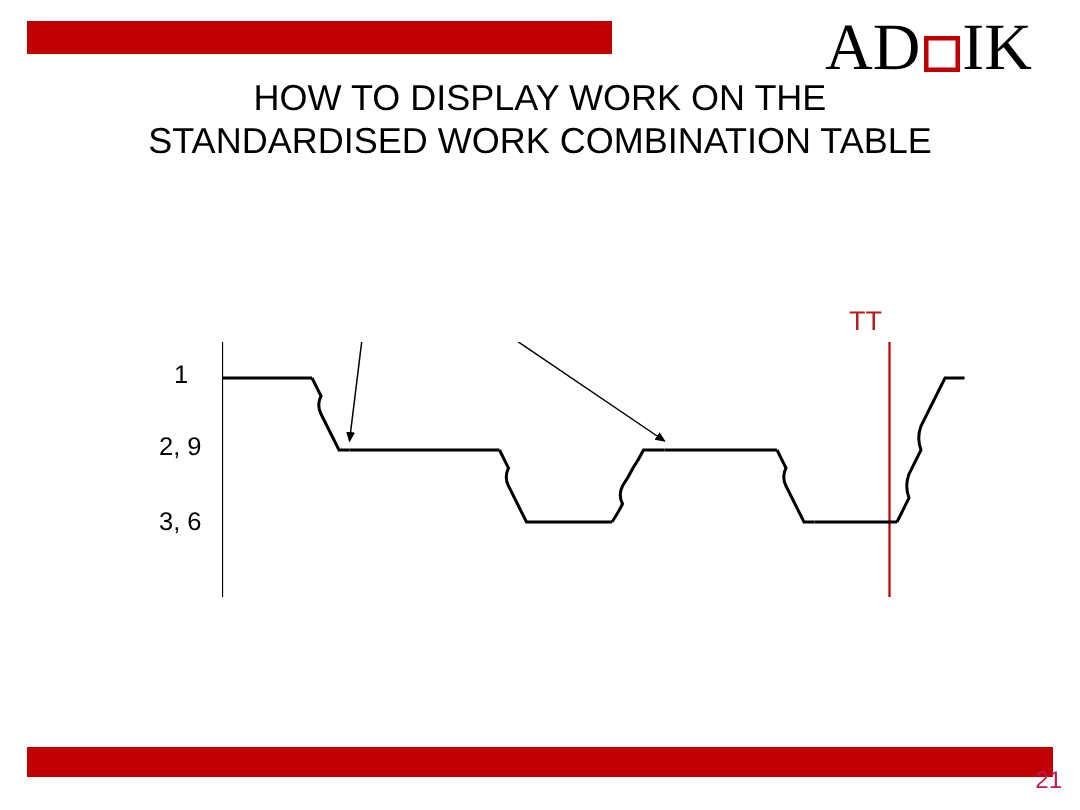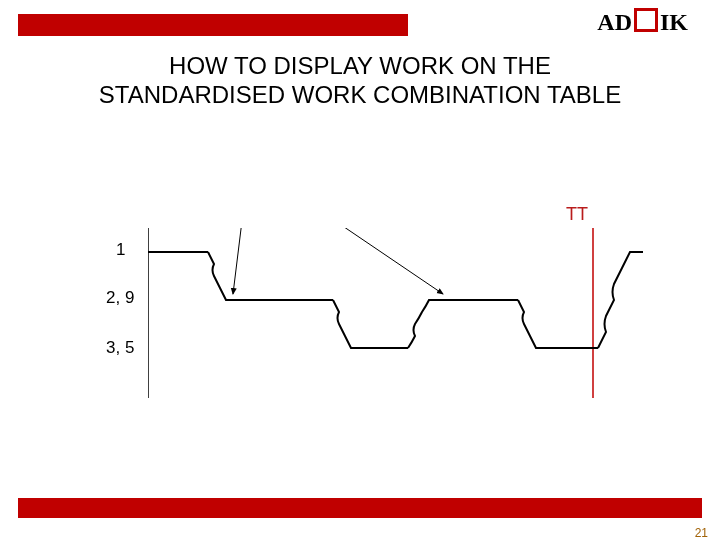--- a/index.html
+++ b/index.html
@@ -1,28 +1,28 @@
 <!DOCTYPE html>
 <html><head>
 <meta charset="utf-8">
 <style>
   html,body{margin:0;padding:0;width:720px;height:540px;background:#fff;font-family:Arial,Helvetica,sans-serif;position:relative;overflow:hidden}
   .topbar{position:absolute;left:18px;top:14px;width:390px;height:22px;background:#c00000}
-  .logo{position:absolute;right:32px;top:6px;font-family:"Times New Roman",serif;font-size:24px;font-weight:bold;color:#000}
+  .logo{position:absolute;right:32px;top:6px;font-family:"Times New Roman",serif;font-size:44px;font-weight:normal;color:#000}
   .logo .sq{display:inline-block;width:18px;height:18px;border:3px solid #c00000;vertical-align:baseline;position:relative;top:2px;margin:0 2px}
   .title{position:absolute;left:0;right:0;top:52px;text-align:center;font-size:24px;line-height:1.2;color:#000}
   .subtitle{position:absolute;left:138px;top:122px;font-size:22px;color:#000;text-align:center;width:220px;line-height:1.2}
   .tt{position:absolute;left:566px;top:204px;font-size:18px;color:#b91c1c}
   .rowlabel{position:absolute;font-size:17px;color:#000}
   .r1{left:116px;top:240px}
   .r2{left:106px;top:288px}
   .r3{left:106px;top:338px}
   .chart{position:absolute;left:148px;top:228px;display:block}
   .bottombar{position:absolute;left:18px;bottom:22px;width:684px;height:20px;background:#c00000}
-  .pagenum{position:absolute;right:12px;bottom:0;font-size:12px;color:#a16207}
+  .pagenum{position:absolute;right:12px;bottom:10px;font-size:16px;color:#be185d}
 </style>
 </head>
 <body>
 
 <div class="topbar"></div>
 
 <div class="logo">
   <span>AD</span><span class="sq"></span><span>IK</span>
 </div>
 
@@ -32,21 +32,21 @@
 </div>
 
 <div class="subtitle">
   <br>
 </div>
 
 <div class="tt">TT</div>
 
 <div class="rowlabel r1">1</div>
 <div class="rowlabel r2">2, 9</div>
-<div class="rowlabel r3">3, 5</div>
+<div class="rowlabel r3">3, 6</div>
 
 <svg class="chart" width="530" height="180">
 
   <line x1="0" y1="0" x2="0" y2="170" stroke="#000" stroke-width="1.5"></line>
 
   <line x1="445" y1="-8" x2="445" y2="170" stroke="#c00000" stroke-width="1.5"></line>
 
   <defs>
     <marker id="ah" markerWidth="8" markerHeight="8" refX="6" refY="3" orient="auto">
       <path d="M0,0 L7,3 L0,6 Z" fill="#000"></path>

